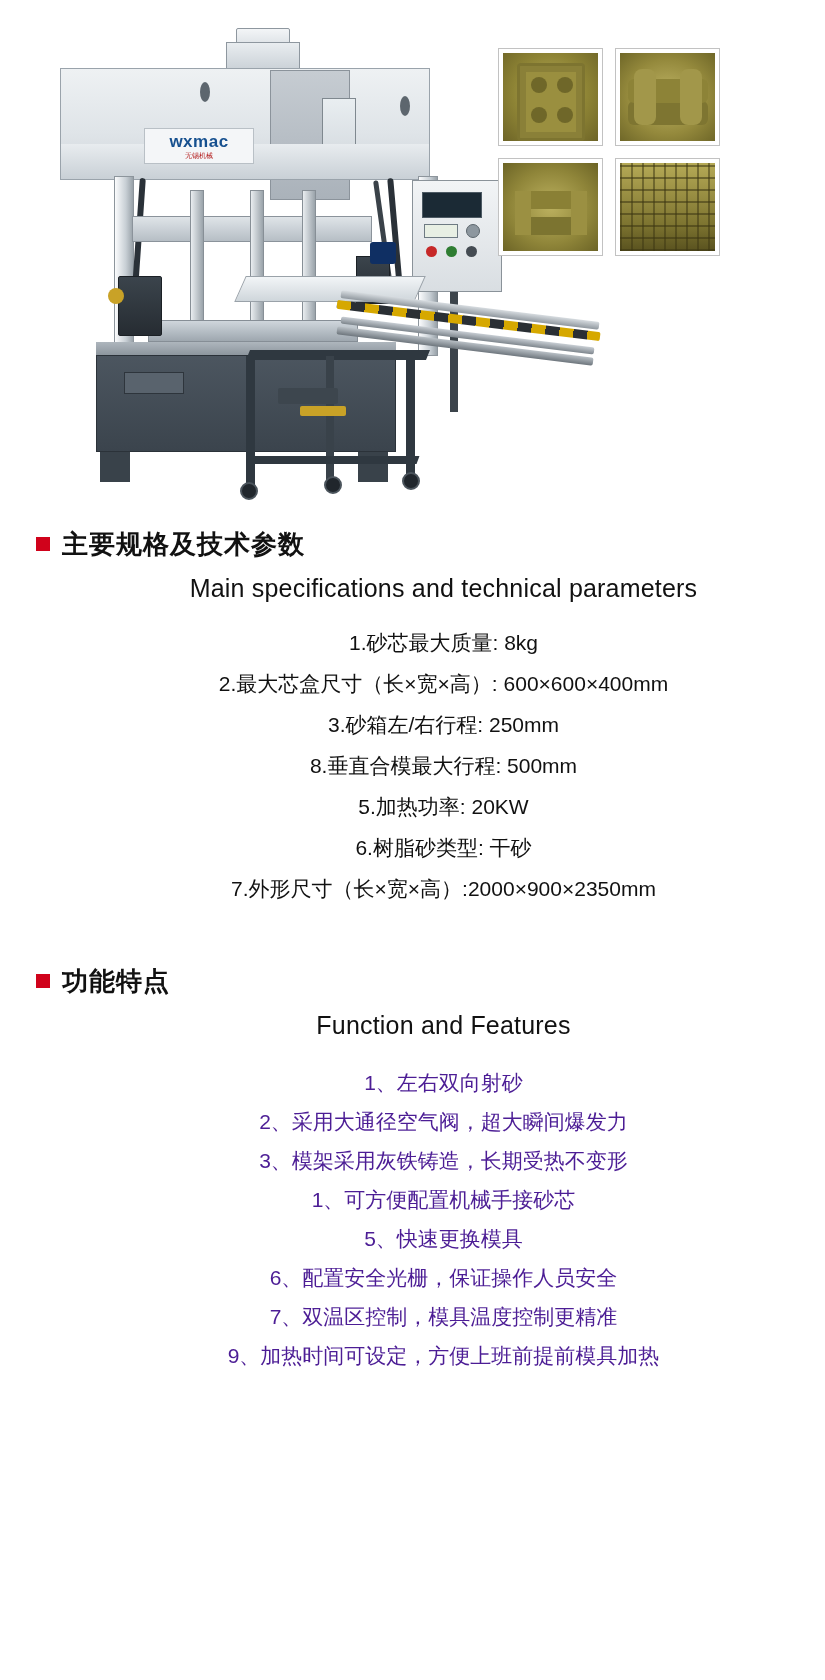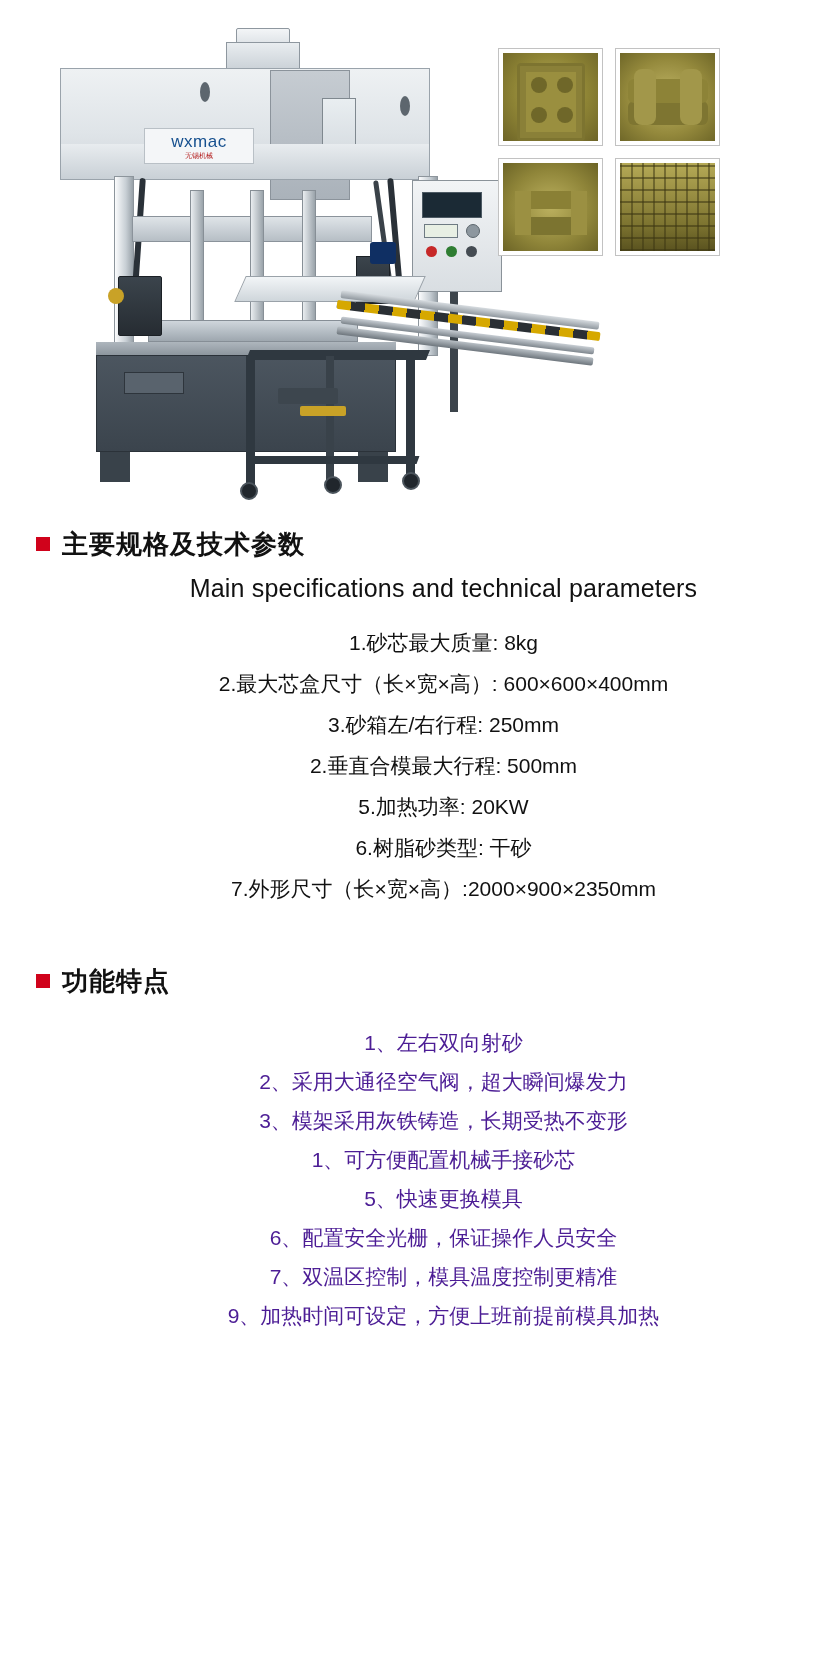--- a/index.html
+++ b/index.html
@@ -65,21 +65,21 @@
   .hole1 { left: 160px; top: 62px; width: 10px; height: 20px; border-radius: 50%; background:#5d666e; }
   .hole2 { left: 360px; top: 76px; width: 10px; height: 20px; border-radius: 50%; background:#5d666e; }
 
   .brand-plate {
     left: 104px; top: 108px; width: 110px; height: 36px;
     background: #f4f6f8; border: 1px solid #b9c0c6;
     display: flex; flex-direction: column; align-items: center; justify-content: center;
   }
   .brand-plate .b1 {
     font-family: "Liberation Sans", sans-serif;
-    font-weight: normal; font-size: 17px; color: #16508f; letter-spacing: 0.5px; line-height: 1;
+    font-weight: bold; font-size: 17px; color: #16508f; letter-spacing: 0.5px; line-height: 1;
   }
   .brand-plate .b2 {
     font-size: 7px; color: #b31b1b; line-height: 1; margin-top: 2px;
   }
 
   
   .col-l { left: 74px; top: 156px; width: 20px; height: 180px; background: linear-gradient(90deg,#fbfcfd,#c8cfd5 60%,#98a1a8); border:1px solid #8d959c;}
   .col-r { left: 378px; top: 156px; width: 20px; height: 180px; background: linear-gradient(90deg,#fbfcfd,#c8cfd5 60%,#98a1a8); border:1px solid #8d959c;}
   .col-m1 { left: 150px; top: 170px; width: 14px; height: 150px; background: linear-gradient(90deg,#e9edf0,#9aa3aa); border:1px solid #878f96;}
   .col-m2 { left: 210px; top: 170px; width: 14px; height: 150px; background: linear-gradient(90deg,#e9edf0,#9aa3aa); border:1px solid #878f96;}
@@ -368,30 +368,31 @@
   <div class="section-head">
     <div class="bullet-sq"></div>
     <div class="head-cn">主要规格及技术参数</div>
   </div>
   <div class="head-en">Main specifications and technical parameters</div>
 
   <ul class="spec-list">
     <li>1.砂芯最大质量: 8kg</li>
     <li>2.最大芯盒尺寸（长×宽×高）: 600×600×400mm</li>
     <li>3.砂箱左/右行程: 250mm</li>
-    <li>2.垂直合模最大行程: 500mm</li>
+    <li>8.垂直合模最大行程: 500mm</li>
     <li>5.加热功率: 20KW</li>
     <li>6.树脂砂类型: 干砂</li>
     <li>7.外形尺寸（长×宽×高）:2000×900×2350mm</li>
   </ul>
 
   <div class="section-head feat-head">
     <div class="bullet-sq"></div>
     <div class="head-cn">功能特点</div>
   </div>
+  <div class="head-en">Function and Features</div>
 
   <ul class="feat-list">
     <li>1、左右双向射砂</li>
     <li>2、采用大通径空气阀，超大瞬间爆发力</li>
     <li>3、模架采用灰铁铸造，长期受热不变形</li>
     <li>1、可方便配置机械手接砂芯</li>
     <li>5、快速更换模具</li>
     <li>6、配置安全光栅，保证操作人员安全</li>
     <li>7、双温区控制，模具温度控制更精准</li>
     <li>9、加热时间可设定，方便上班前提前模具加热</li>

